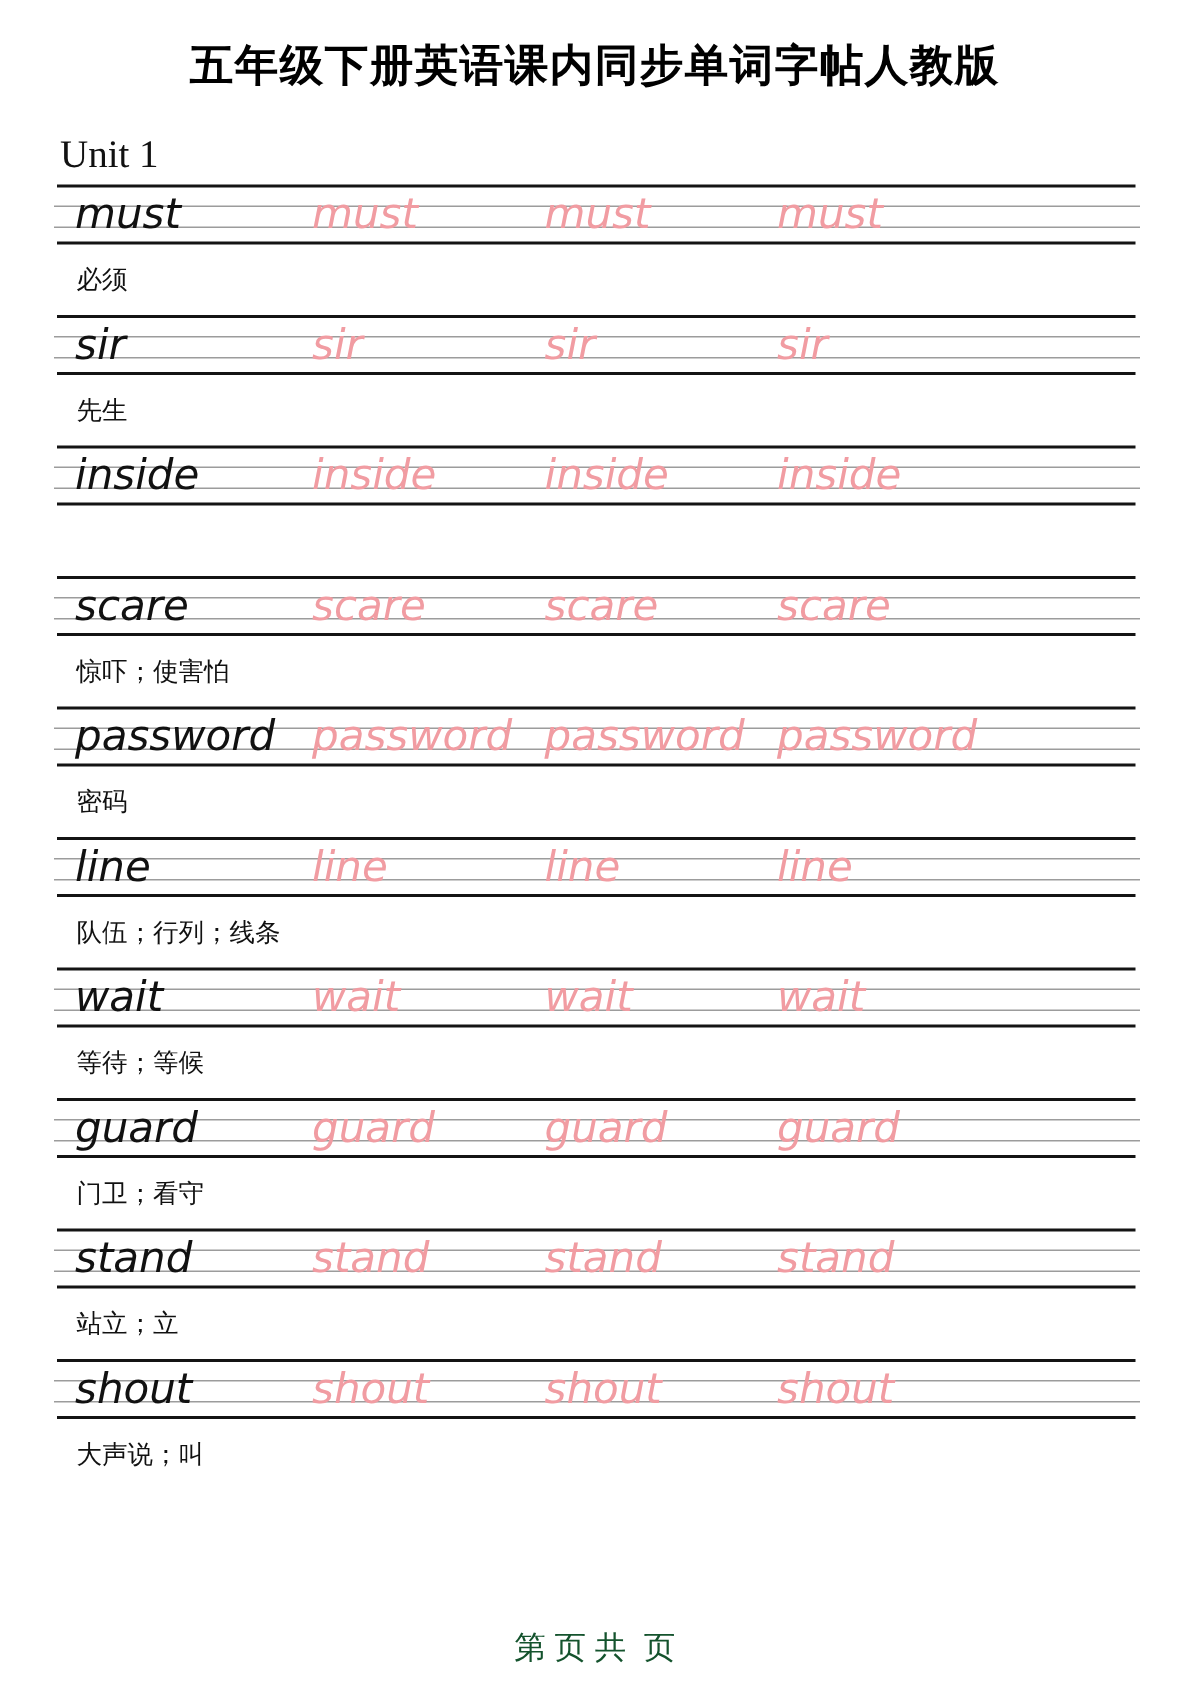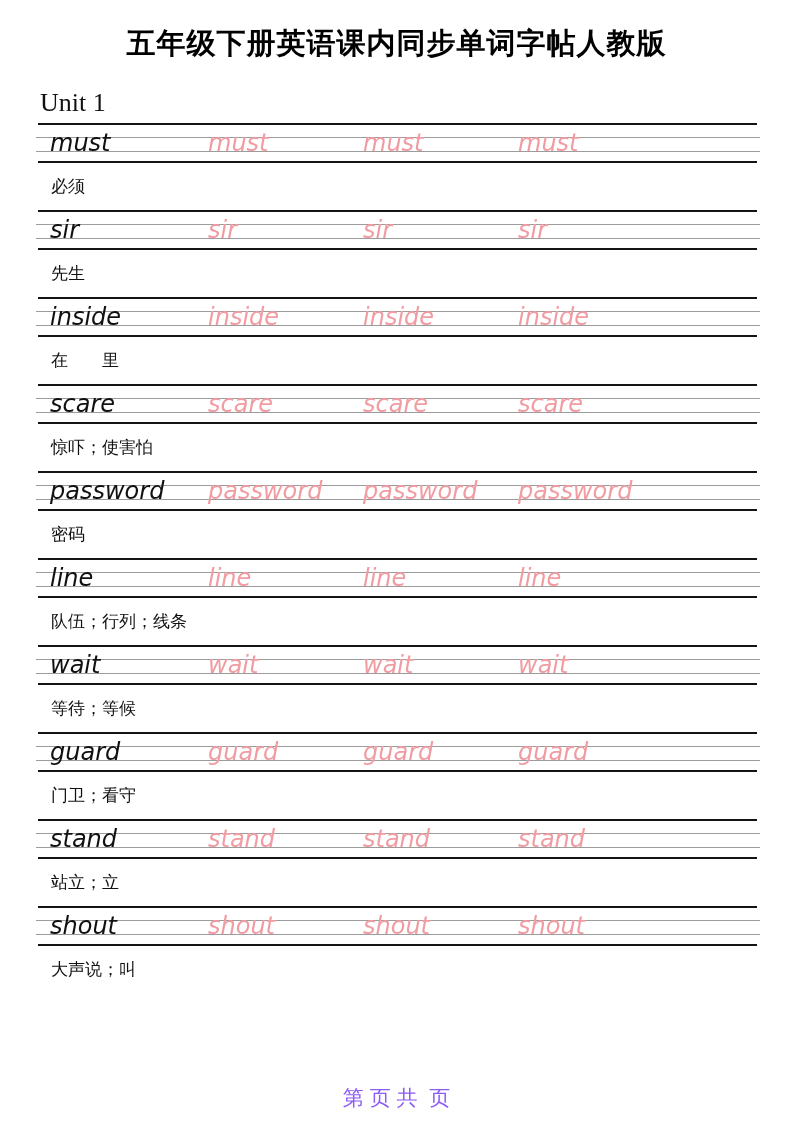--- a/index.html
+++ b/index.html
@@ -43,21 +43,21 @@
   .ln-thin { height: 1px; background: var(--line-thin, #9c9c9c); left: -2px; right: -3px; }
   .ln-1 { top: 0; }
   .ln-2 { top: 14px; }
   .ln-3 { top: 28px; }
   .ln-4 { top: 38px; }
   .word-row {
     position: absolute;
     top: 0; left: 0; right: 0;
     display: flex;
     line-height: 40px;
-    font-size: 24px;
+    font-size: 28px;
     font-style: italic;
     font-family: "DejaVu Sans", sans-serif;
     white-space: nowrap;
   }
   .w-main {
     width: 170px;
     padding-left: 12px;
     box-sizing: border-box;
     color: #111111;
   }
@@ -78,21 +78,21 @@
     color: #111111;
     font-family: Liberation Sans, sans-serif;
   }
   .footer {
     position: absolute;
     top: 1084px;
     left: 0;
     width: 100%;
     text-align: center;
     font-size: 21px;
-    color: #8b5cf6;
+    color: #14532d;
     white-space: pre;
   }
 </style>
 </head>
 <body>
 
 <div class="page">
 
   <div class="title">五年级下册英语课内同步单词字帖人教版</div>
 
@@ -141,23 +141,20 @@
       <div class="ln ln-thin ln-2"></div>
       <div class="ln ln-thin ln-3"></div>
       <div class="ln ln-bold ln-4"></div>
       <div class="word-row">
         <span class="w-main">inside</span>
       <span class="w-trace">inside</span>
             <span class="w-trace">inside</span>
             <span class="w-trace">inside</span>
           </div>
     </div>
-    <div class="meaning">
-      <span>在　　里</span>
-    </div>
   </div>
 
   <div class="block">
     <div class="lines">
       <div class="ln ln-bold ln-1"></div>
       <div class="ln ln-thin ln-2"></div>
       <div class="ln ln-thin ln-3"></div>
       <div class="ln ln-bold ln-4"></div>
       <div class="word-row">
         <span class="w-main">scare</span>

